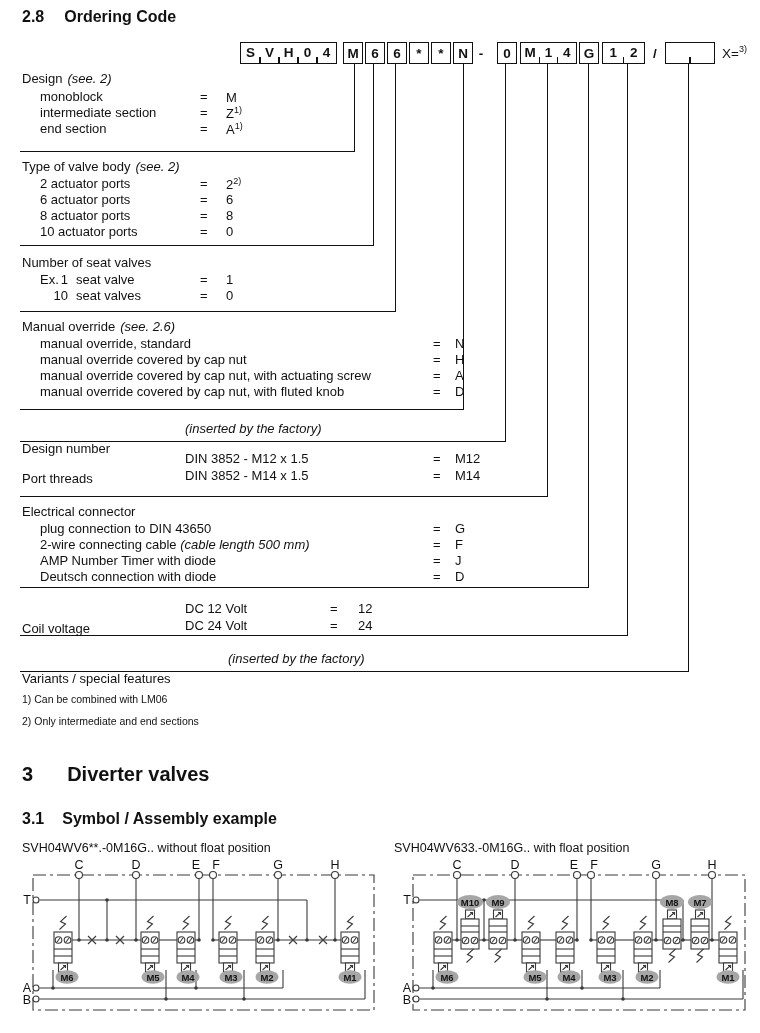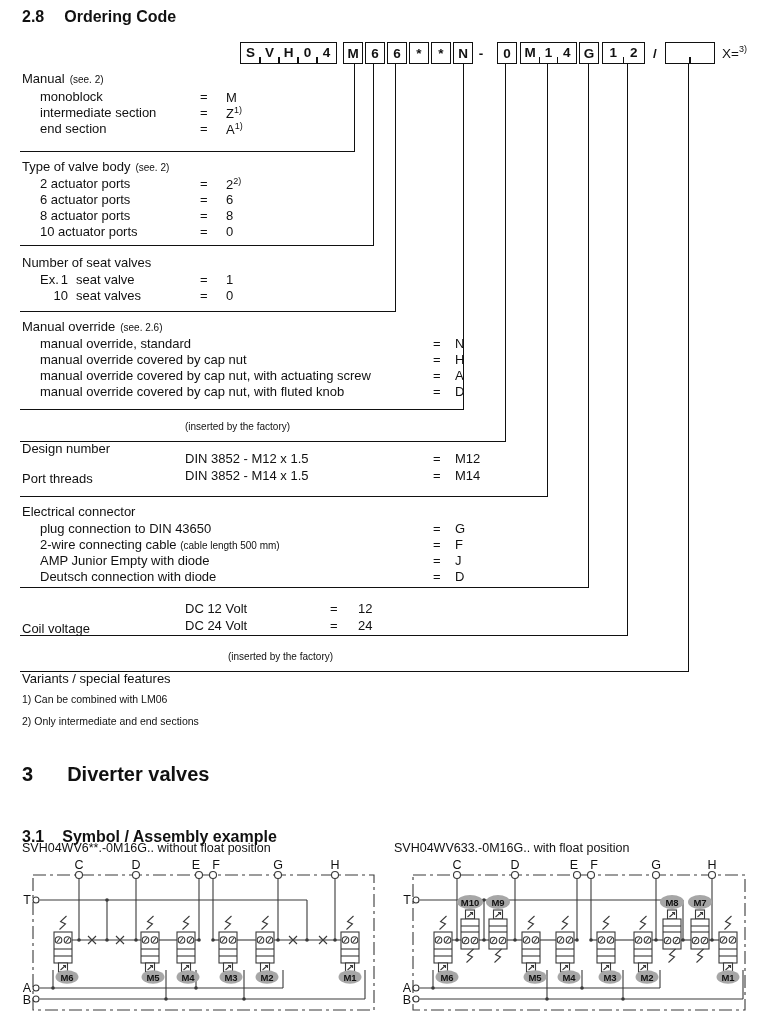--- a/index.html
+++ b/index.html
@@ -15,21 +15,21 @@
   .cbox .cell{flex:1;position:relative;text-align:center;line-height:19px;height:100%;}
   .cbox .cell.t::after{content:"";position:absolute;right:-0.7px;bottom:0;width:1.3px;height:6px;background:#111;}
   .csep{position:absolute;top:42px;height:22px;display:flex;align-items:center;justify-content:center;
         font-size:13.5px;font-weight:bold;}
   .cxl{position:absolute;top:44px;font-size:13.5px;}
   .cxl sup{font-size:9px;}
   .vline{position:absolute;width:1.4px;background:#111;}
   .hline{position:absolute;height:1.4px;background:#111;}
   
   .stitle{position:absolute;left:22px;font-size:13px;display:flex;gap:5px;align-items:baseline;white-space:nowrap;}
-  .note{font-size:10px;}
+  .note{font-size:13px;font-style:italic;}
   .srow{position:absolute;left:22px;width:720px;height:17px;font-size:13px;}
   .srow span{white-space:nowrap;}
   .lbl{position:absolute;left:18px;}
   .lbl0{position:absolute;left:0;margin-top:20px;}
   .sub{position:absolute;left:163px;}
   .pfx{position:absolute;left:18px;}
   .num{position:absolute;left:28px;width:18px;text-align:right;}
   .lbl2{position:absolute;left:54px;}
   .eq.c1{position:absolute;left:178px;} .val.c1{position:absolute;left:204px;}
   .eq.c2{position:absolute;left:411px;} .val.c2{position:absolute;left:433px;}
@@ -98,21 +98,21 @@
   <div class="hline" style="left:20px;top:245px;width:354px"></div>
   <div class="hline" style="left:20px;top:311px;width:376px"></div>
   <div class="hline" style="left:20px;top:409px;width:444px"></div>
   <div class="hline" style="left:20px;top:441px;width:486px"></div>
   <div class="hline" style="left:20px;top:496px;width:528px"></div>
   <div class="hline" style="left:20px;top:587px;width:569px"></div>
   <div class="hline" style="left:20px;top:635px;width:608px"></div>
   <div class="hline" style="left:20px;top:671px;width:669px"></div>
 
   <div class="stitle" style="top:71px">
-    <span>Manual</span>
+    <span>Design</span>
       <span class="note">(see. 2)</span>
   </div>
   <div class="srow" style="top:89px">
     <span class="lbl">monoblock</span>
     <span class="eq c1">=</span>
     <span class="val c1"><span>M</span><sup></sup></span>
   </div>
   <div class="srow" style="top:105px">
     <span class="lbl">intermediate section</span>
     <span class="eq c1">=</span>
@@ -215,21 +215,21 @@
     <span class="lbl">plug connection to DIN 43650</span>
     <span class="eq c2">=</span>
     <span class="val c2">G</span>
   </div>
   <div class="srow" style="top:537px">
     <span class="lbl"><span>2-wire connecting cable</span> <span class="note">(cable length 500 mm)</span></span>
     <span class="eq c2">=</span>
     <span class="val c2">F</span>
   </div>
   <div class="srow" style="top:553px">
-    <span class="lbl">AMP Junior Empty with diode</span>
+    <span class="lbl">AMP Number Timer with diode</span>
     <span class="eq c2">=</span>
     <span class="val c2">J</span>
   </div>
   <div class="srow" style="top:569px">
     <span class="lbl">Deutsch connection with diode</span>
     <span class="eq c2">=</span>
     <span class="val c2">D</span>
   </div>
 
   <div class="srow" style="top:601px">
@@ -249,21 +249,21 @@
     <span class="note" style="position:absolute;left:206px">(inserted by the factory)</span>
   </div>
 
   <div class="fnote" style="top:693px">1) Can be combined with LM06</div>
   <div class="fnote" style="top:715px">2) Only intermediate and end sections</div>
 
   <div class="h-big" style="top:763px">
     <span>3</span>
     <span>Diverter valves</span>
   </div>
-  <div class="h-sub" style="top:828px">
+  <div class="h-sub" style="top:810px">
     <span>3.1</span>
     <span>Symbol / Assembly example</span>
   </div>
 
   <div class="dtitle" style="left:22px;top:841px">SVH04WV6**.-0M16G.. without float position</div>
   <div class="dtitle" style="left:394px;top:841px">SVH04WV633.-0M16G.. with float position</div>
 
   <svg class="dgm" style="left:20px;top:858px" width="356" height="162" viewBox="0 0 356 162" stroke="#3a3a3a" stroke-width="1.1" fill="none">
     <defs>
       <g id="vup">

